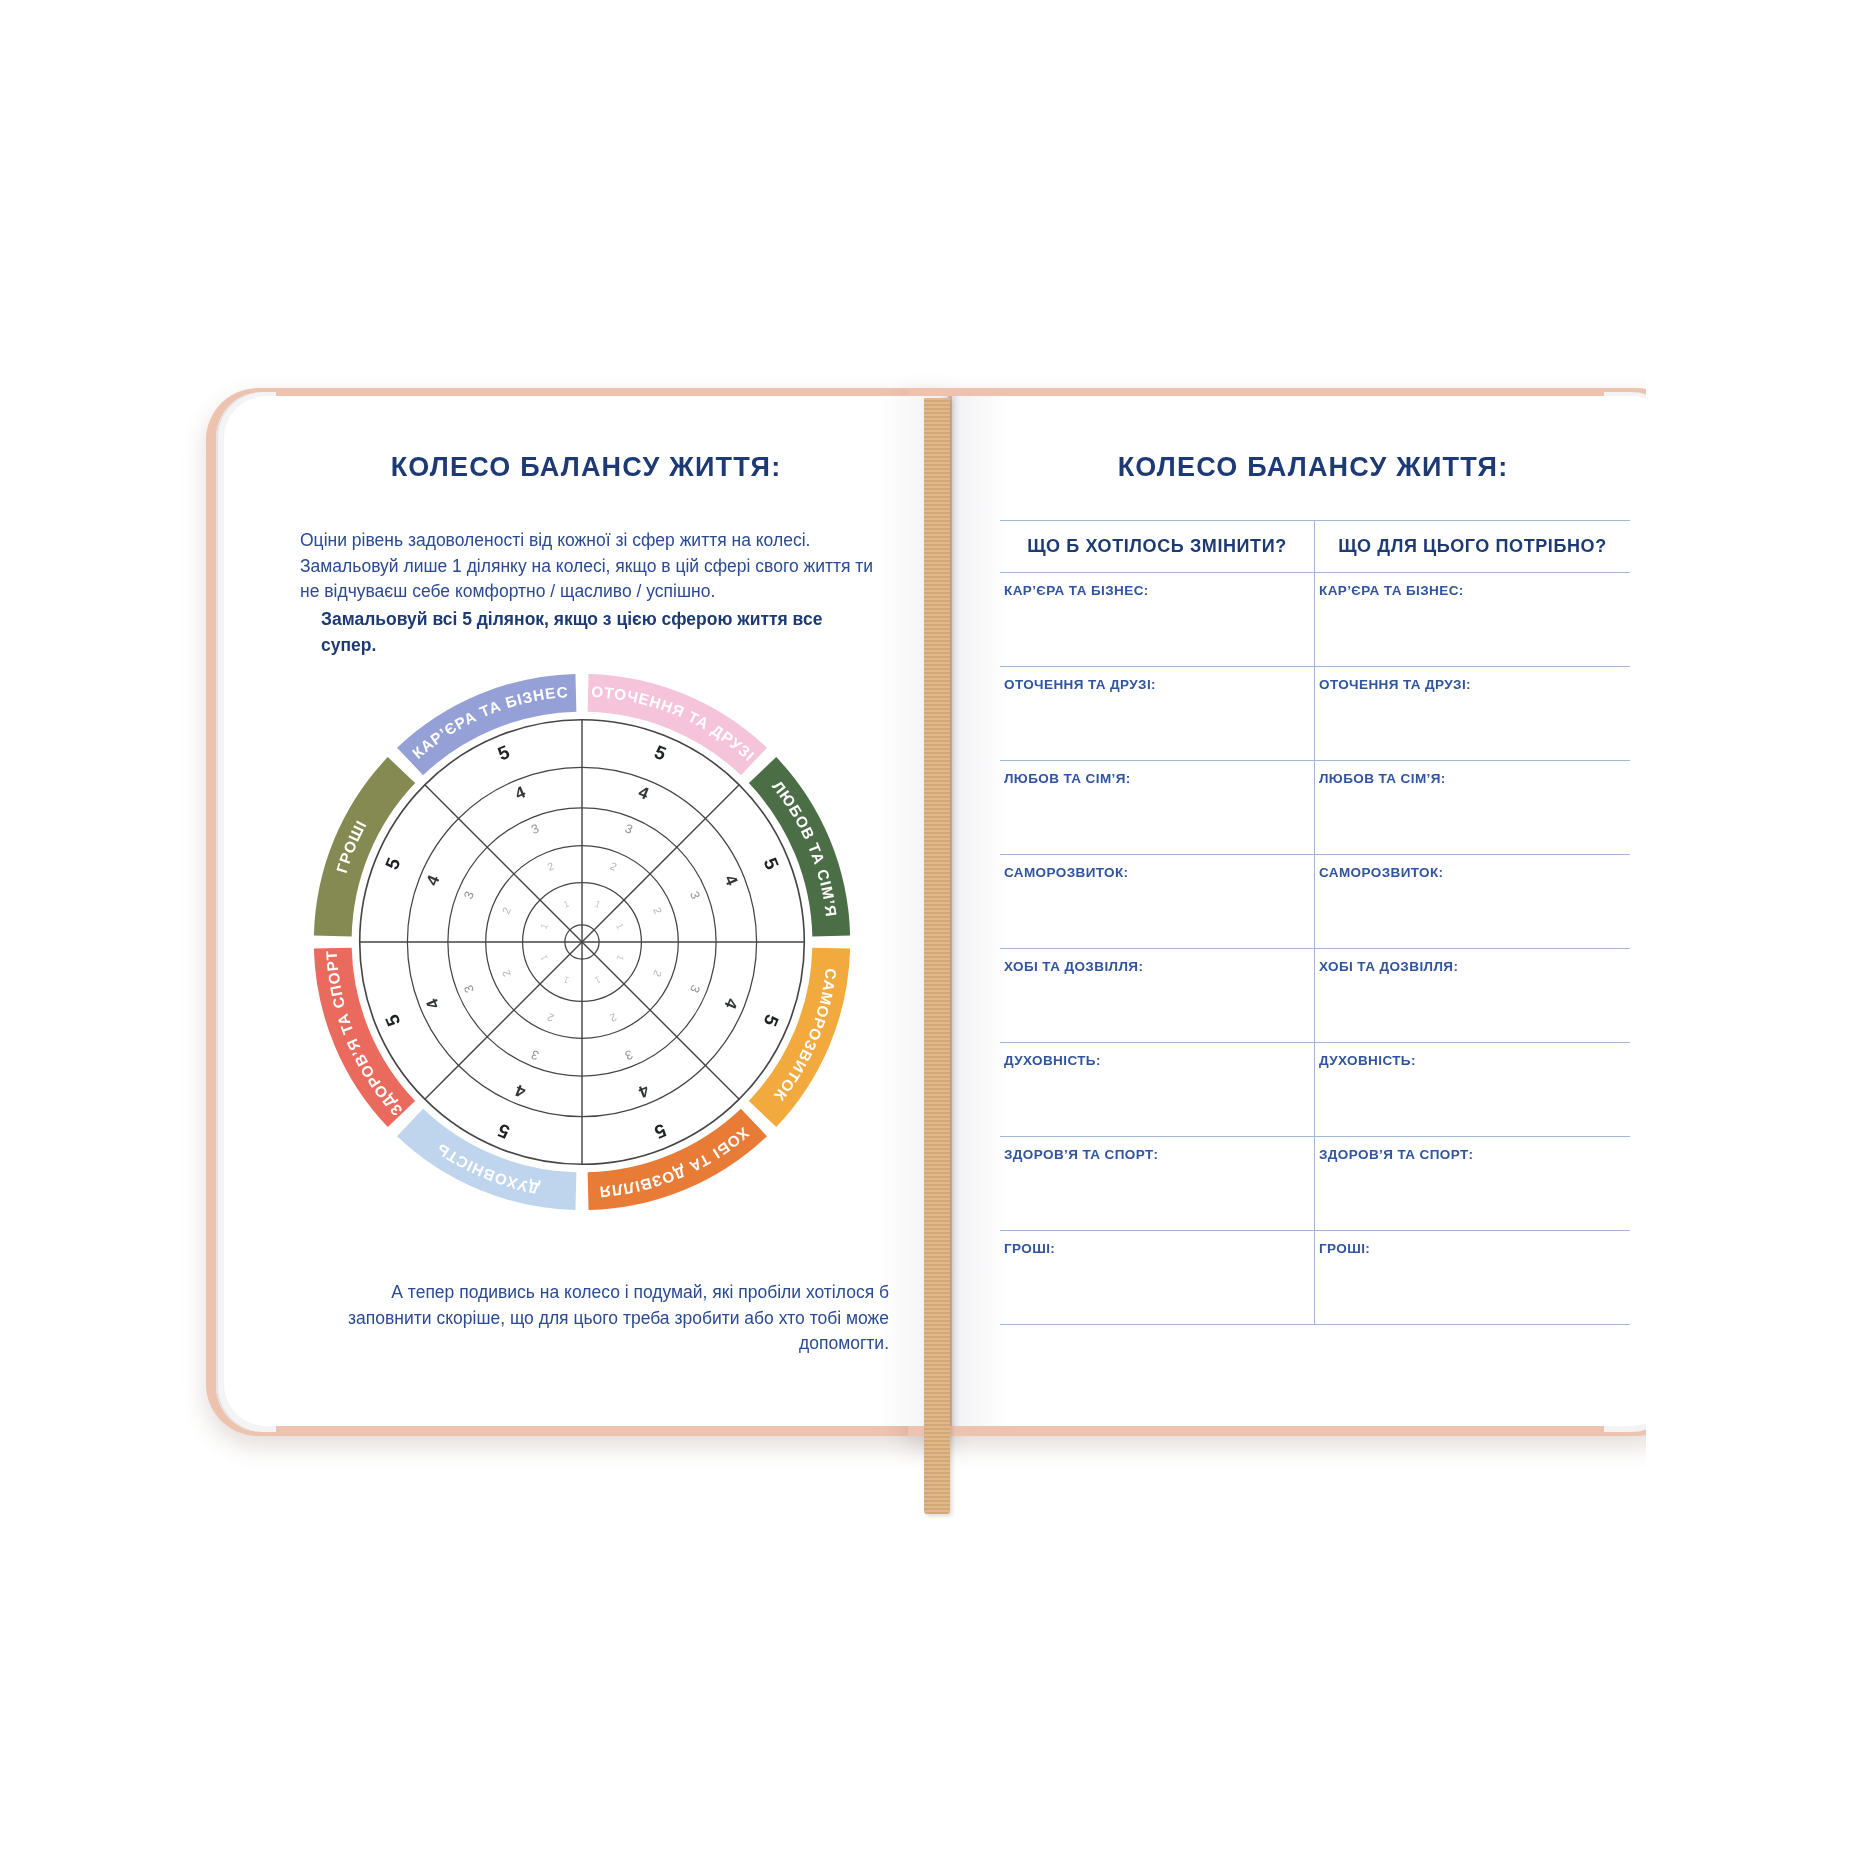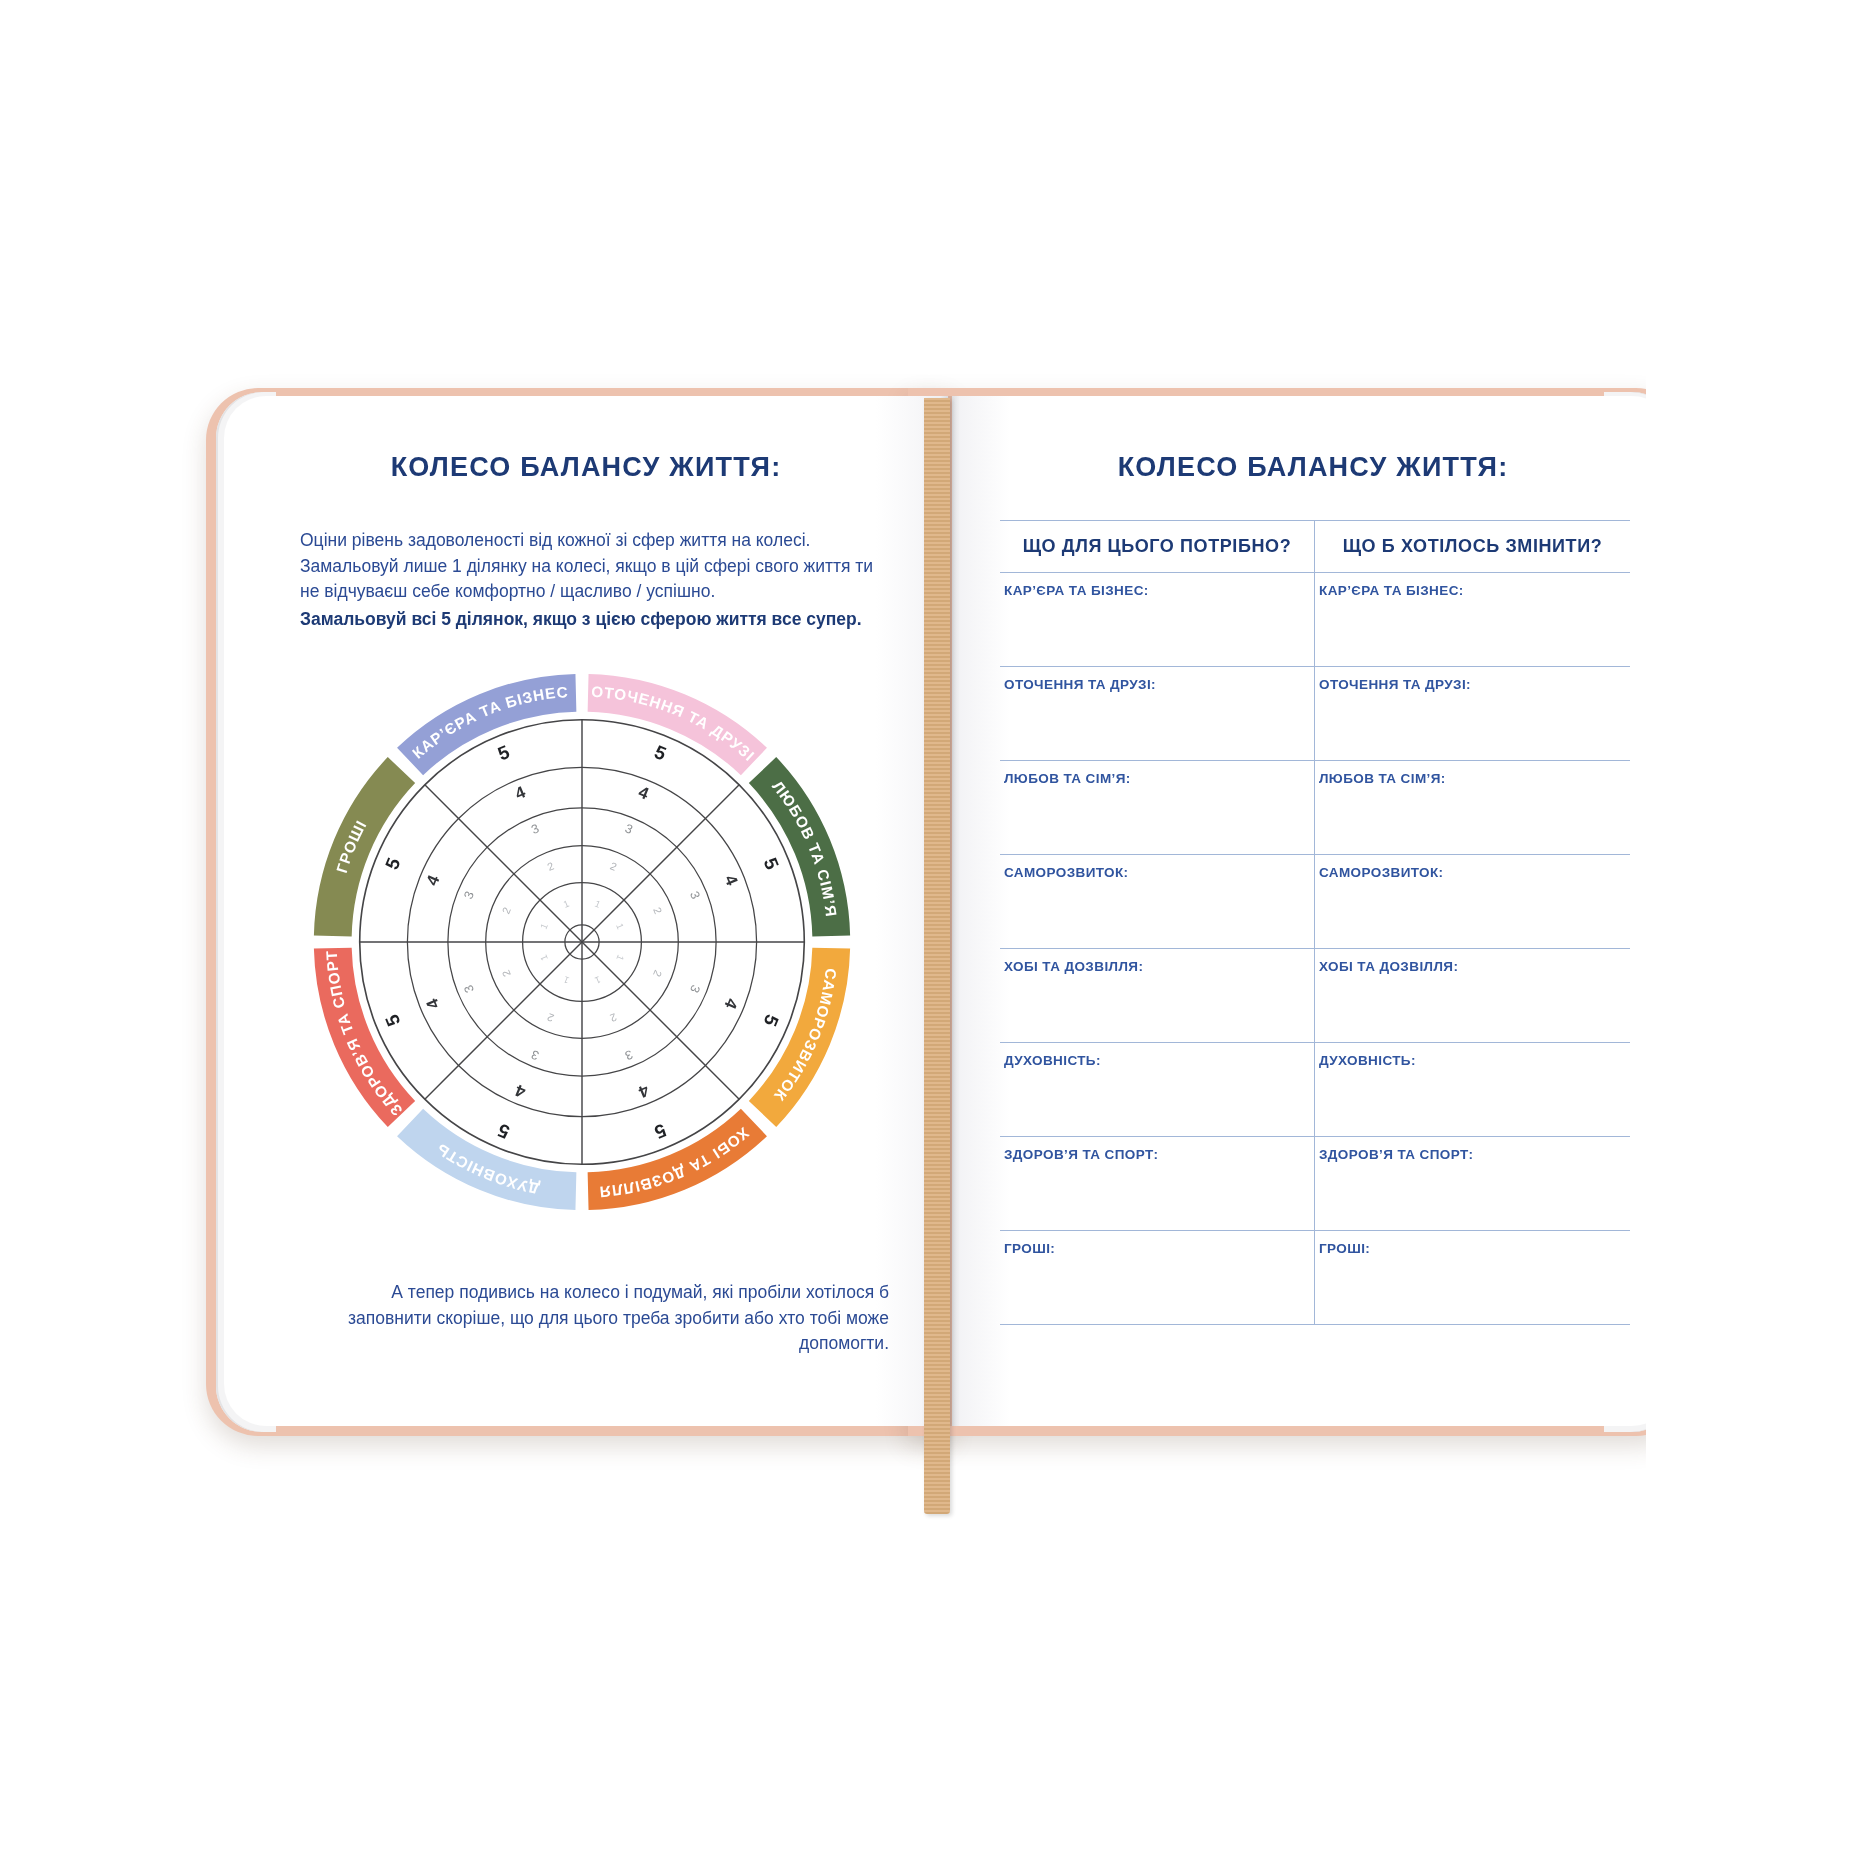--- a/index.html
+++ b/index.html
@@ -24,21 +24,21 @@
   .spine-shadow{position:absolute;left:940px;top:396px;width:20px;height:1030px;
     background:linear-gradient(to right,rgba(0,0,0,0) 0%,rgba(0,0,0,.10) 50%,rgba(0,0,0,0) 100%);}
   
   .ribbon{position:absolute;left:924px;top:398px;width:26px;height:1116px;
     background:repeating-linear-gradient(to bottom,#e0b88c 0px,#e0b88c 2px,#d2a877 2px,#d2a877 4px);
     border-radius:0 0 3px 3px;box-shadow:2px 2px 4px rgba(0,0,0,.15);}
   
   .page-title{position:absolute;width:100%;text-align:center;color:var(--navy);
     font-weight:bold;font-size:27px;letter-spacing:1.2px;}
   .intro,.footer-note{position:absolute;color:var(--blue);font-size:17.5px;line-height:1.47;}
-  .intro b{display:block;margin-top:2px;color:var(--navy);}
+  .intro b{display:block;margin-top:2px;color:var(--navy);margin-left:21px;}
   
   .lb-table{position:absolute;left:48px;top:124px;width:630px;
     border-top:1.5px solid var(--line);}
   .lb-header{display:grid;grid-template-columns:1fr 1fr;height:52px;}
   .lb-header .hcell{display:flex;align-items:center;justify-content:center;
     color:var(--navy);font-weight:bold;font-size:18px;letter-spacing:.6px;
     border-bottom:1.5px solid var(--line);}
   .lb-header .hcell:first-child{border-right:1.2px solid var(--line);}
   .lb-row{display:grid;grid-template-columns:1fr 1fr;height:94px;}
   .lb-row .cell{border-bottom:1.2px solid var(--line);padding:10px 4px 0 4px;
@@ -148,22 +148,22 @@
           <text x="213.51354428548976" y="91.20322565244916" fill="#1f2125" font-size="21" font-weight="bold" text-anchor="middle" dominant-baseline="middle" transform="rotate(337.5 213.51354428548976 91.20322565244916)">5</text>
         </svg>
     </div>
     <div class="footer-note" style="left:83px;top:884px;width:582px;text-align:right;">А тепер подивись на колесо і подумай, які пробіли хотілося б заповнити скоріше, що для цього треба зробити або хто тобі може допомогти.</div>
   </div>
 
   <div class="page right">
     <div class="page-title" style="top:56px;">КОЛЕСО БАЛАНСУ ЖИТТЯ:</div>
     <div class="lb-table">
       <div class="lb-header">
+        <div class="hcell">ЩО Б ХОТІЛОСЬ ЗМІНИТИ?</div>
         <div class="hcell">ЩО ДЛЯ ЦЬОГО ПОТРІБНО?</div>
-        <div class="hcell">ЩО Б ХОТІЛОСЬ ЗМІНИТИ?</div>
       </div>
       <div id="table-rows">
           <div class="lb-row">
             <div class="cell">КАР’ЄРА ТА БІЗНЕС:</div>
             <div class="cell">КАР’ЄРА ТА БІЗНЕС:</div>
           </div>
           <div class="lb-row">
             <div class="cell">ОТОЧЕННЯ ТА ДРУЗІ:</div>
             <div class="cell">ОТОЧЕННЯ ТА ДРУЗІ:</div>
           </div>

